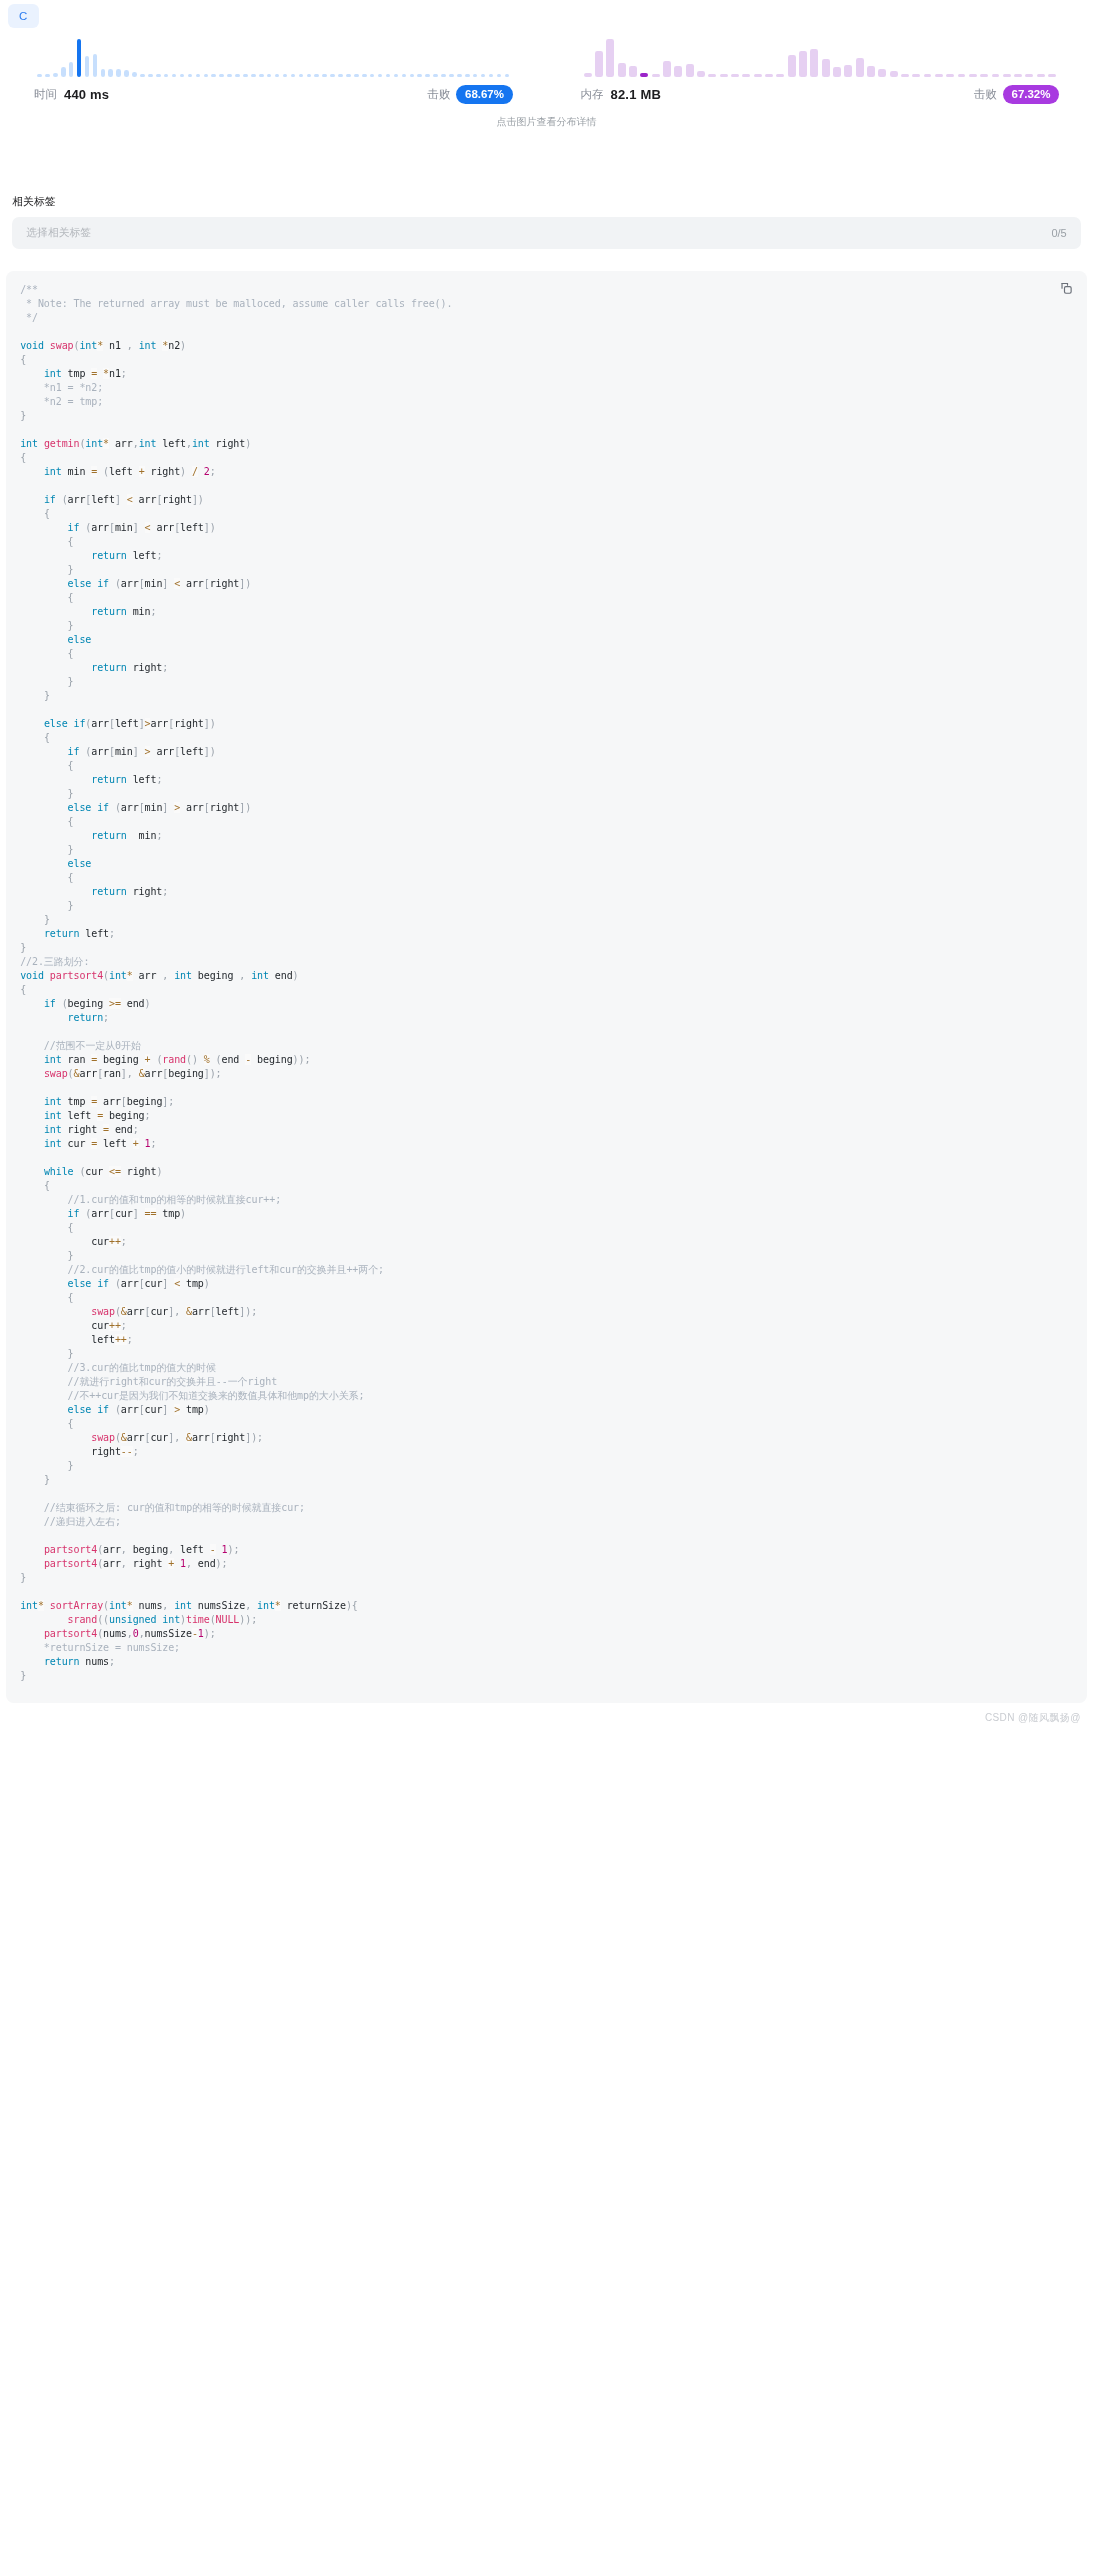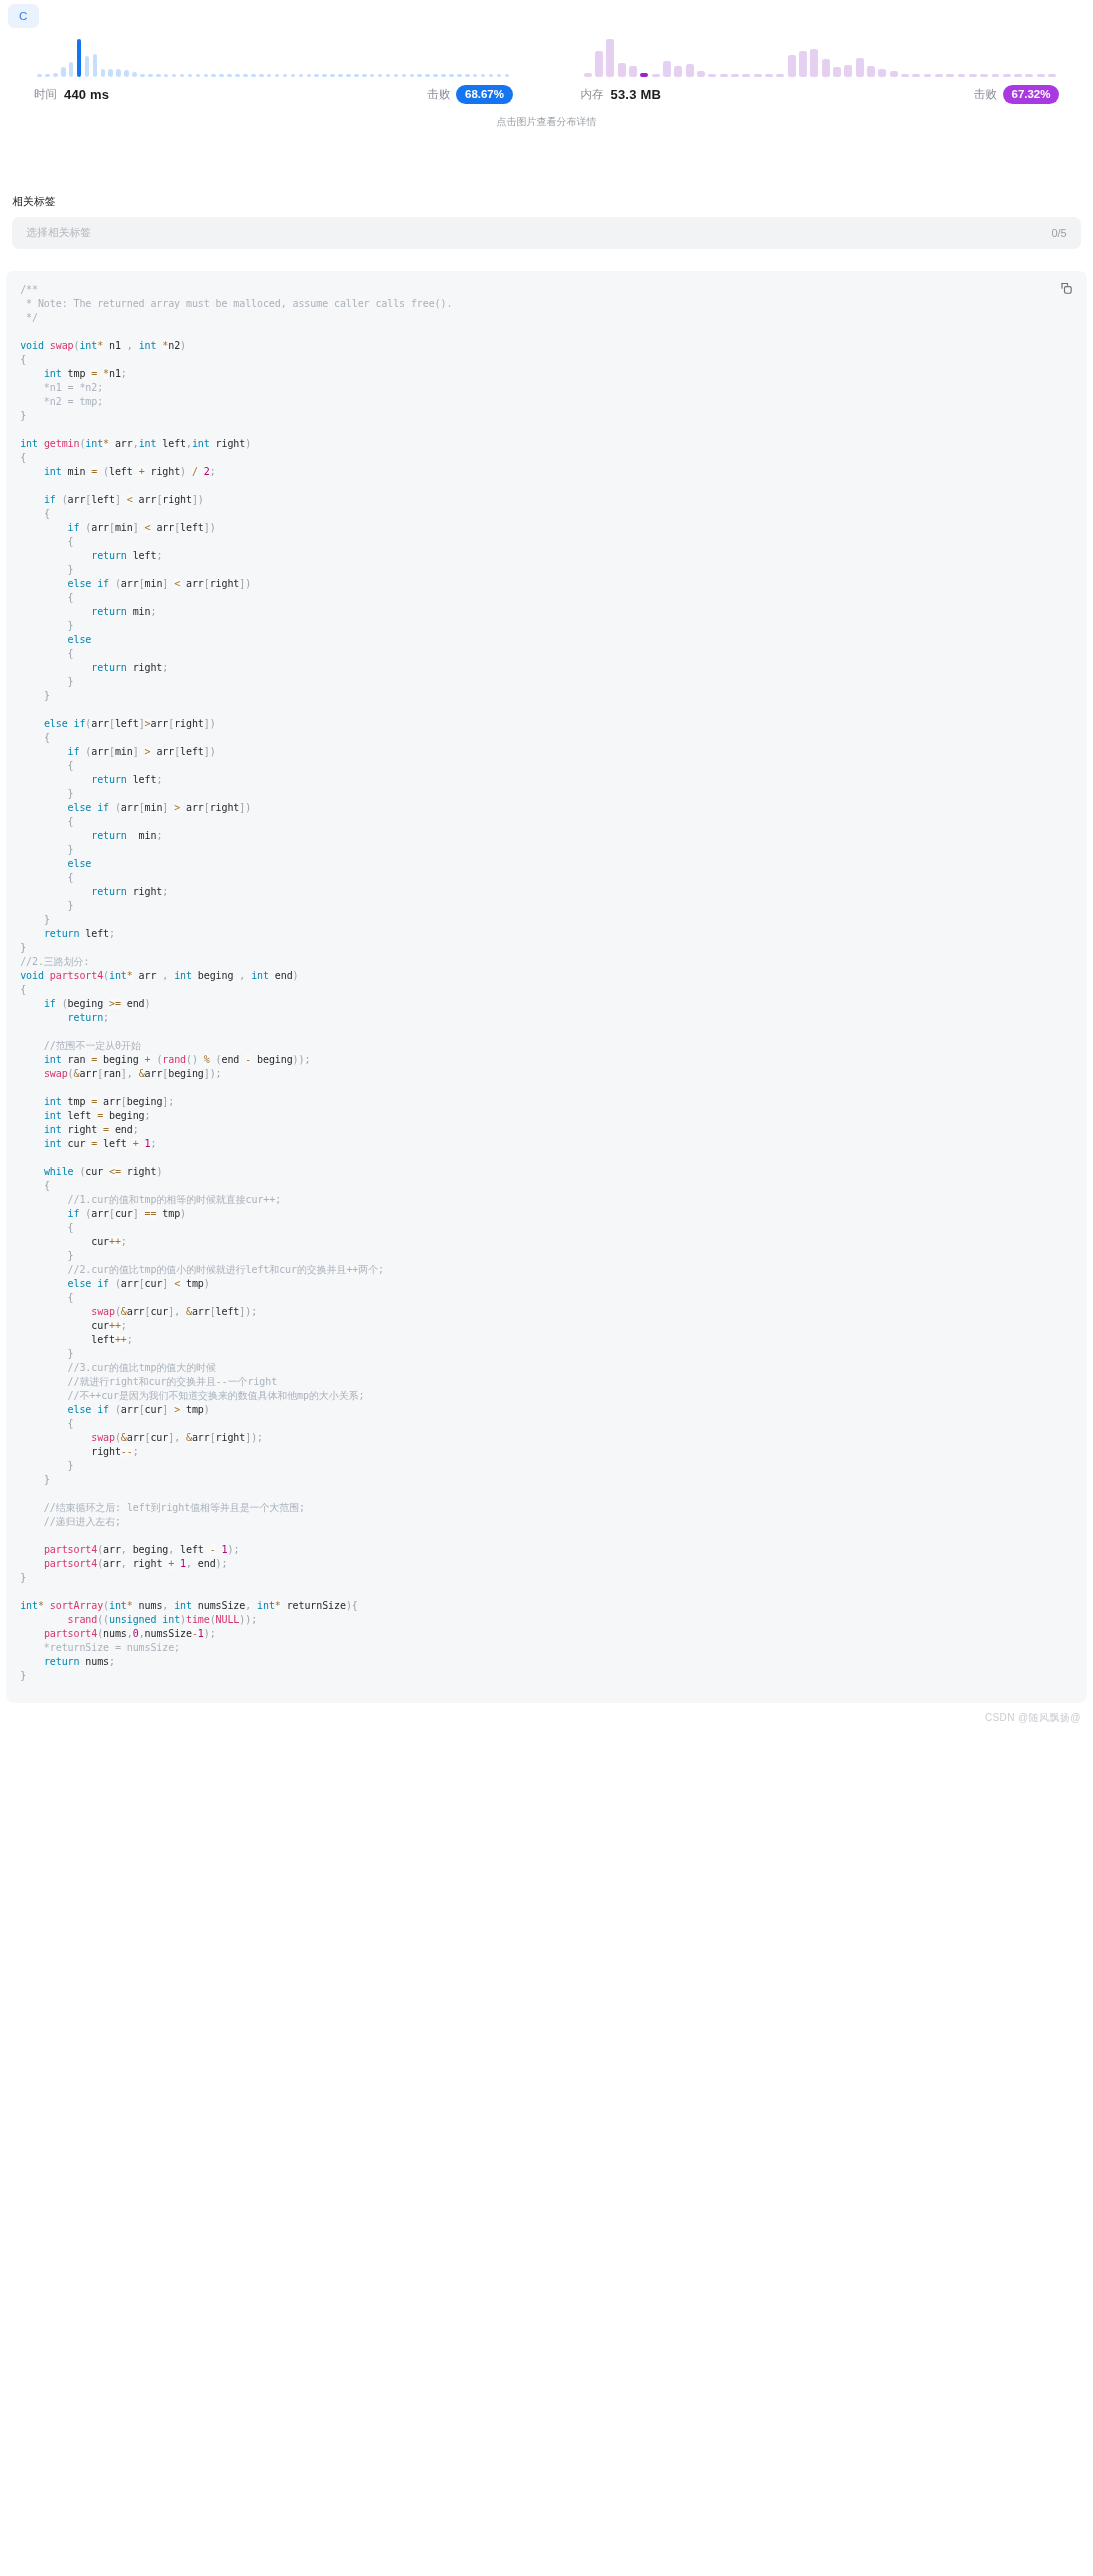--- a/index.html
+++ b/index.html
@@ -278,21 +278,21 @@
         <div class="bar mem" style="height: 3.1px;"></div>
         <div class="bar mem" style="height: 3.1px;"></div>
         <div class="bar mem" style="height: 3.1px;"></div>
         <div class="bar mem" style="height: 3.1px;"></div>
         <div class="bar mem" style="height: 3.1px;"></div>
         <div class="bar mem" style="height: 3.1px;"></div>
         <div class="bar mem" style="height: 3.1px;"></div>
       </div>
     <div class="stat-row">
       <span class="stat-label">内存</span>
-      <span class="stat-value">53.3 MB</span>
+      <span class="stat-value">82.1 MB</span>
       <span class="stat-spacer"></span>
       <span class="beat-label">击败</span>
       <span class="beat-pill purple">67.32%</span>
     </div>
   </div>
 
 </div>
 
 <div class="hint">点击图片查看分布详情</div>
 
@@ -392,21 +392,21 @@
 <span class="cm">        //3.cur的值比tmp的值大的时候</span>
 <span class="cm">        //就进行right和cur的交换并且--一个right</span>
 <span class="cm">        //不++cur是因为我们不知道交换来的数值具体和他mp的大小关系;</span>
         <span class="kw">else</span> <span class="kw">if</span> <span class="pn">(</span>arr<span class="pn">[</span>cur<span class="pn">]</span> <span class="op">&gt;</span> tmp<span class="pn">)</span>
         <span class="pn">{</span>
             <span class="fn">swap</span><span class="pn">(</span><span class="op">&amp;</span>arr<span class="pn">[</span>cur<span class="pn">]</span><span class="pn">,</span> <span class="op">&amp;</span>arr<span class="pn">[</span>right<span class="pn">]</span><span class="pn">)</span><span class="pn">;</span>
             right<span class="op">--</span><span class="pn">;</span>
         <span class="pn">}</span>
     <span class="pn">}</span>
 
-<span class="cm">    //结束循环之后: left到right值相等并且是一个大范围;</span>
+<span class="cm">    //结束循环之后: cur的值和tmp的相等的时候就直接cur;</span>
 <span class="cm">    //递归进入左右;</span>
 
     <span class="fn">partsort4</span><span class="pn">(</span>arr<span class="pn">,</span> beging<span class="pn">,</span> left <span class="op">-</span> <span class="num">1</span><span class="pn">)</span><span class="pn">;</span>
     <span class="fn">partsort4</span><span class="pn">(</span>arr<span class="pn">,</span> right <span class="op">+</span> <span class="num">1</span><span class="pn">,</span> end<span class="pn">)</span><span class="pn">;</span>
 <span class="pn">}</span>
 
 <span class="k">int</span><span class="op">*</span> <span class="fn">sortArray</span><span class="pn">(</span><span class="k">int</span><span class="op">*</span> nums<span class="pn">,</span> <span class="k">int</span> numsSize<span class="pn">,</span> <span class="k">int</span><span class="op">*</span> returnSize<span class="pn">)</span><span class="pn">{</span>
         <span class="fn">srand</span><span class="pn">(</span><span class="pn">(</span><span class="k">unsigned</span> <span class="k">int</span><span class="pn">)</span><span class="fn">time</span><span class="pn">(</span><span class="fn">NULL</span><span class="pn">)</span><span class="pn">)</span><span class="pn">;</span>
     <span class="fn">partsort4</span><span class="pn">(</span>nums<span class="pn">,</span><span class="num">0</span><span class="pn">,</span>numsSize<span class="op">-</span><span class="num">1</span><span class="pn">)</span><span class="pn">;</span>
 <span class="cm">    *returnSize = numsSize;</span>

